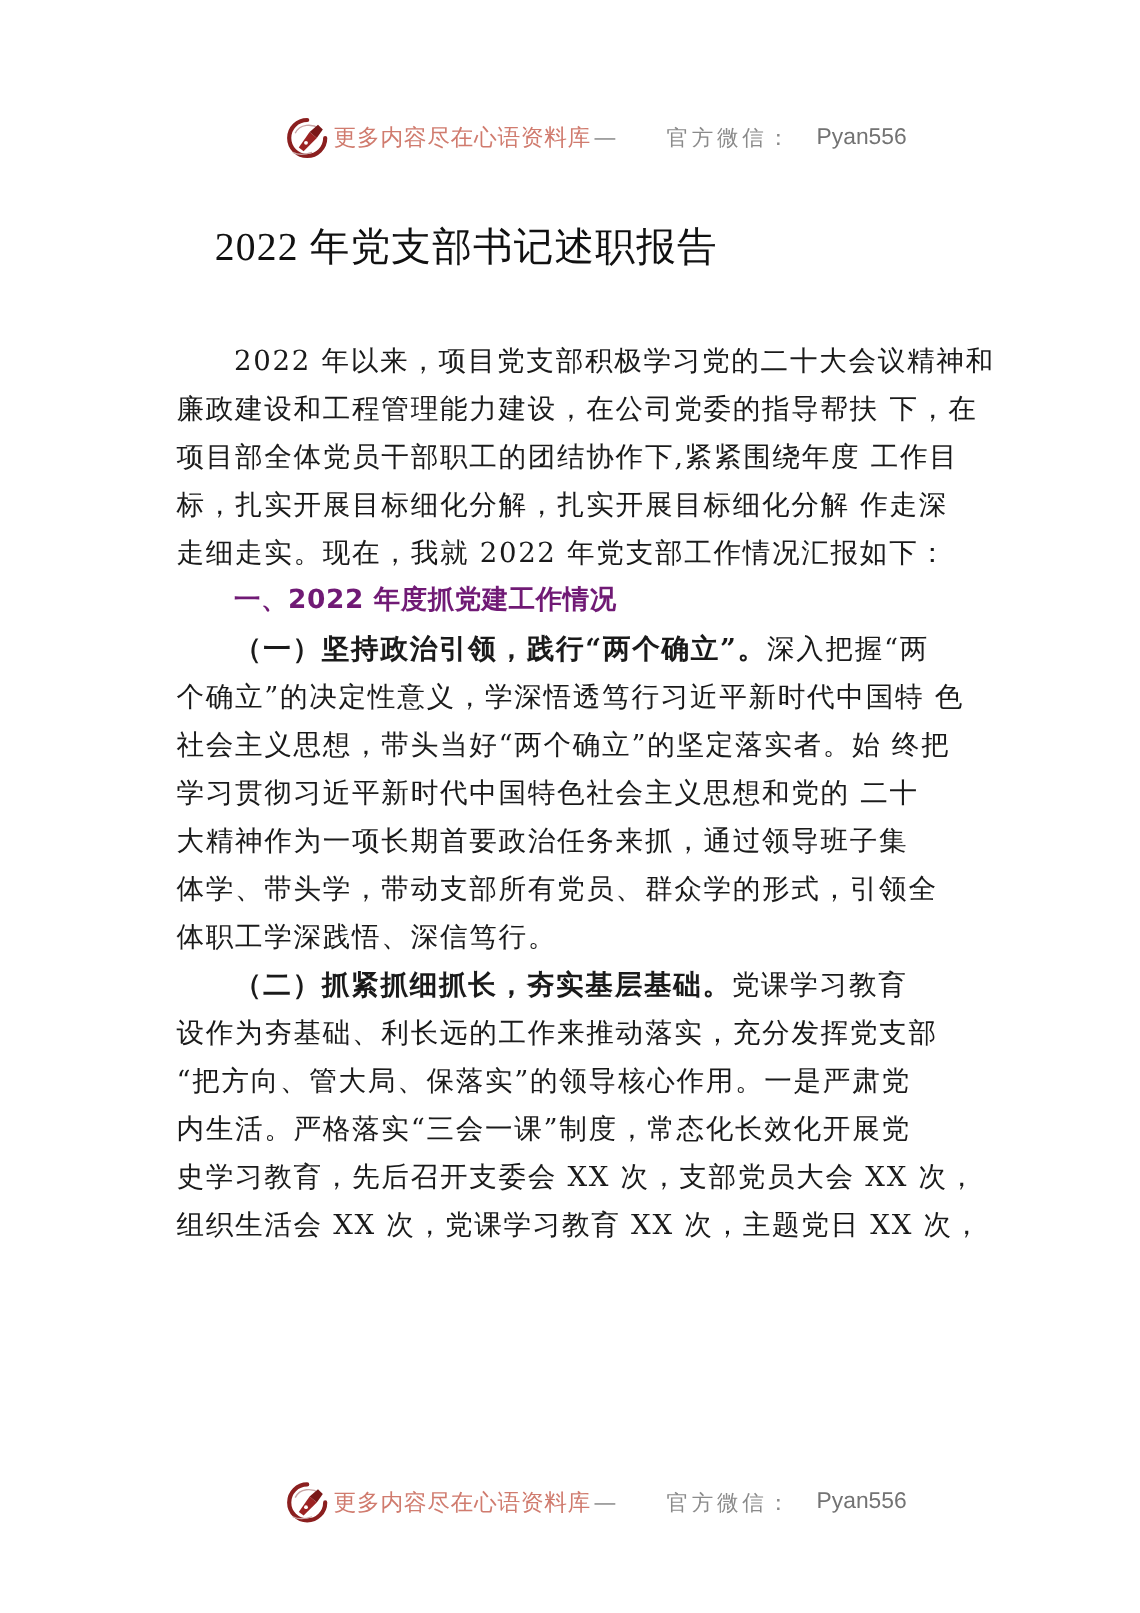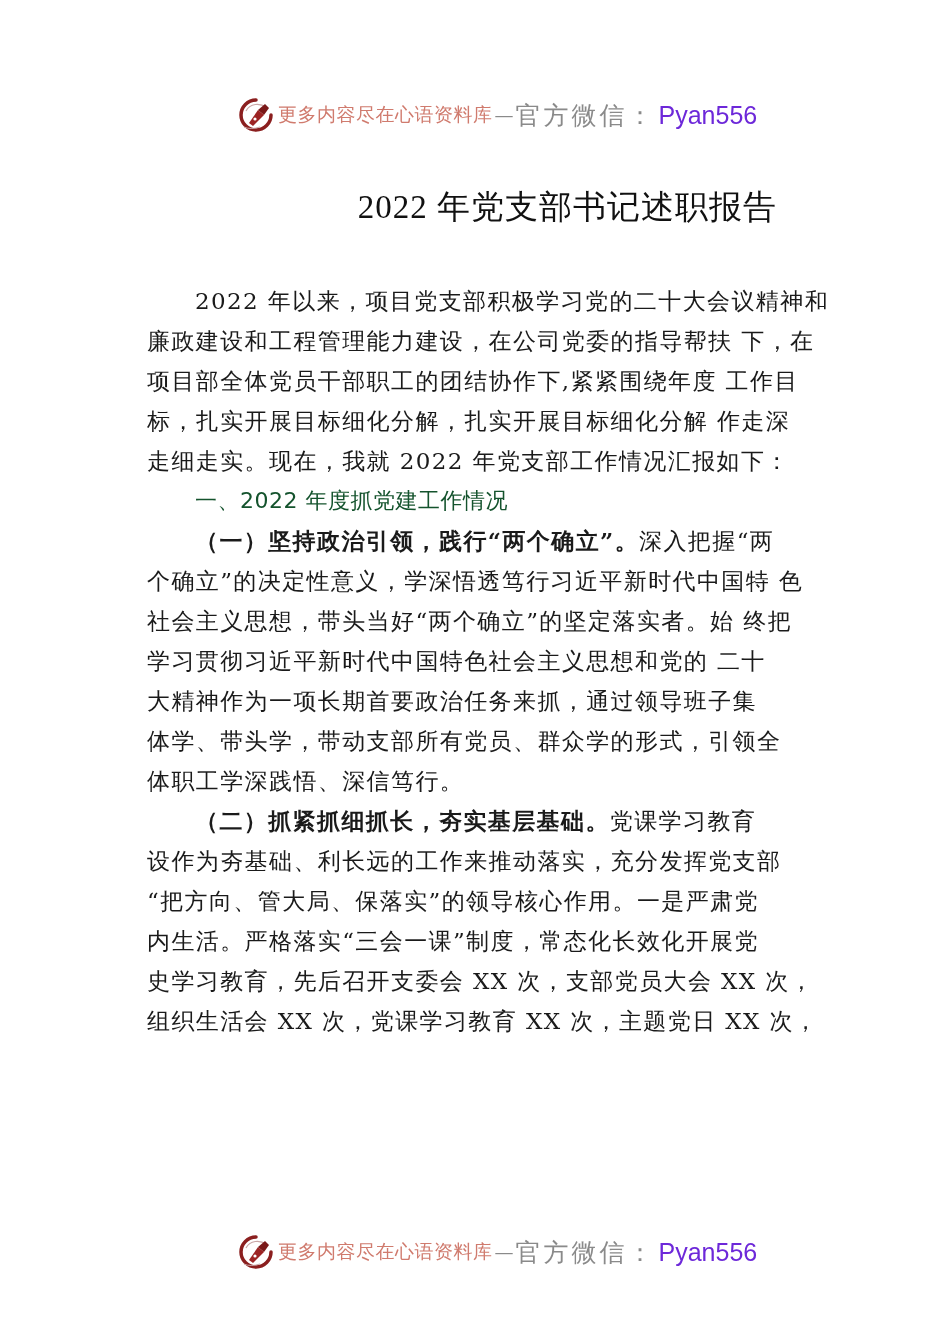--- a/index.html
+++ b/index.html
@@ -39,35 +39,36 @@
       letter-spacing: 0.5px;
     }
     .wm-dash {
       color: #8a8a8a;
       font-size: 19px;
       margin: 0 2px;
     }
     .wm-label {
       color: #8a8a8a;
       font-family: "DejaVu Serif", "Liberation Serif", serif;
-      font-size: 25px;
+      font-size: 18px;
       letter-spacing: 3px;
+      margin-left: 40px;
     }
     .wm-id {
-      color: #6d28d9;
+      color: #737373;
       font-family: "Liberation Sans", "DejaVu Sans", sans-serif;
-      font-size: 25px;
-      margin-left: 3px;
+      font-size: 19px;
+      margin-left: 20px;
     }
     .title {
       position: absolute;
       top: 185px;
       left: 0;
       width: 777px;
-      text-align: right;
+      text-align: center;
       font-size: 33px;
       line-height: 44px;
       letter-spacing: 1px;
       font-family: "Liberation Serif", "DejaVu Serif", serif;
       color: #111111;
     }
     .body-text {
       position: absolute;
       left: 147px;
       top: 281px;
@@ -77,25 +78,25 @@
       height: 40px;
       line-height: 40px;
       font-size: 23px;
       white-space: nowrap;
       letter-spacing: 1.4px;
       color: #1a1a1a;
     }
     .line.indent { padding-left: 48px; }
     .line.heading {
       font-family: "DejaVu Sans", "Liberation Sans", sans-serif;
-      font-weight: normal;
+      font-weight: bold;
       font-size: 22px;
       letter-spacing: 0.5px;
       padding-left: 48px;
-      color: #14532d;
+      color: #701a75;
     }
     .sub-lead {
       font-weight: bold;
     }
   </style>
 </head>
 <body>
 
 <div class="watermark top">
   <svg class="wm-logo" viewBox="0 0 36 36">

